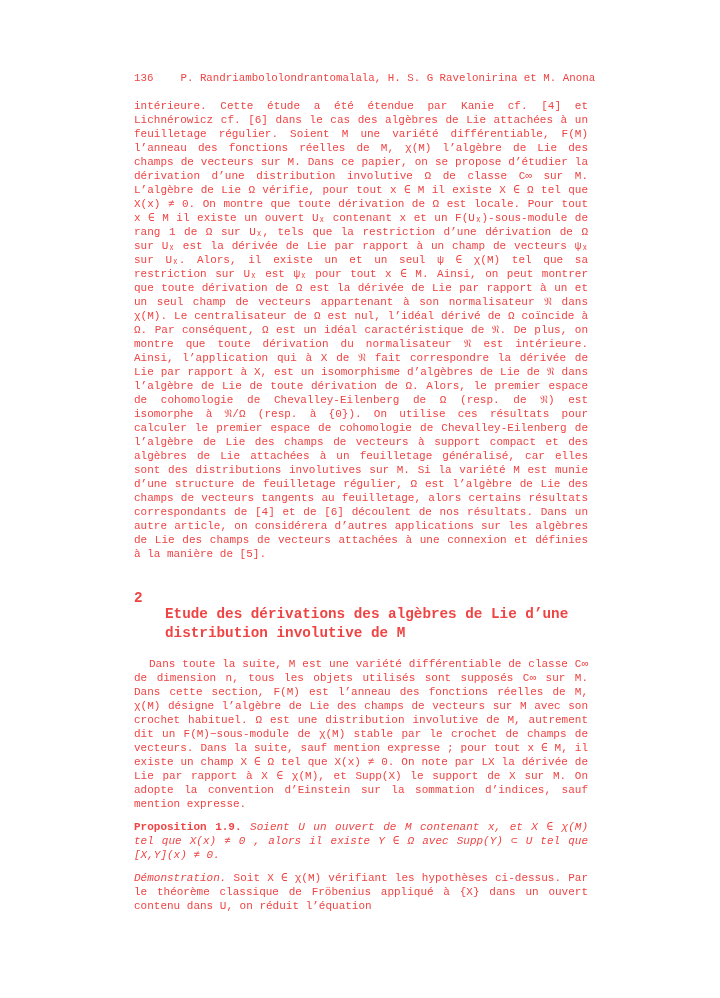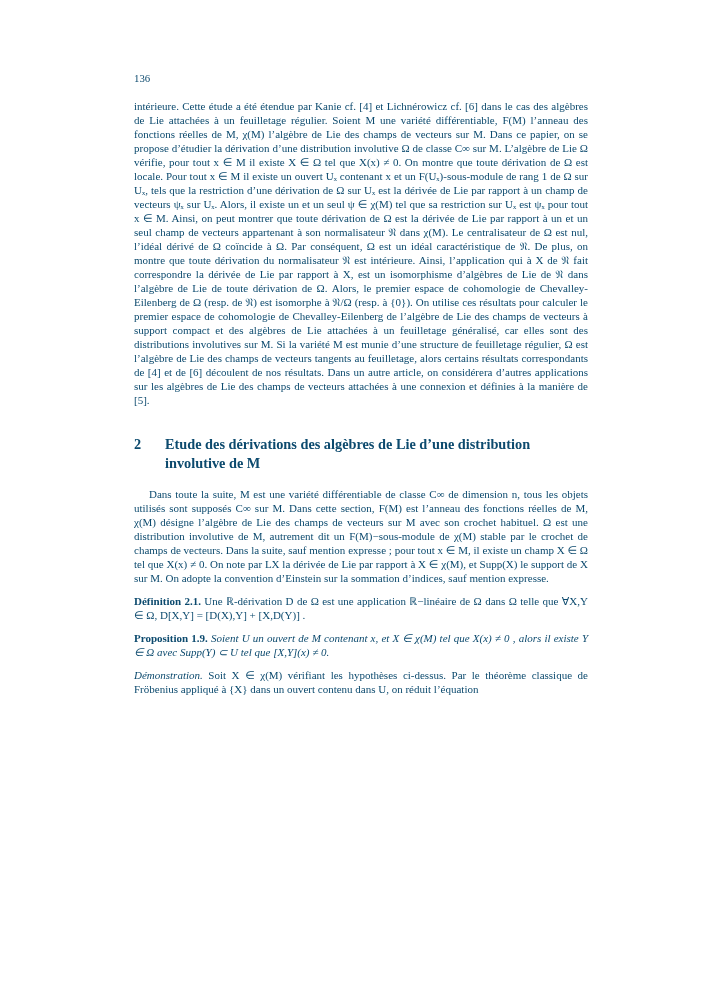--- a/index.html
+++ b/index.html
@@ -2,22 +2,22 @@
 <html><head>
 <meta charset="utf-8">
 <style>
   * { margin: 0; padding: 0; box-sizing: border-box; }
   html, body { background: #ffffff; }
   .page {
     position: relative;
     width: 720px;
     height: 998px;
     background: #ffffff;
-    color: #0c4a6e;
-    font-family: Liberation Serif, serif;
+    color: #ef4444;
+    font-family: Liberation Mono, monospace;
     overflow: hidden;
   }
   .content {
     position: absolute;
     left: 134px;
     top: 71px;
     width: 454px;
   }
   .running-head {
     display: flex;
@@ -39,49 +39,46 @@
   .section-heading {
     display: flex;
     gap: 14px;
     font-size: 14.3px;
     font-weight: bold;
     line-height: 19px;
     margin-top: 28px;
     margin-bottom: 14px;
   }
   .sec-num { flex: 0 0 17px; }
-  .sec-title { flex: 1 1 auto; }
+  .sec-title { flex: 1 1 auto; margin-top: 16px; }
   .block { margin-top: 9px; }
   .lbl-bold { font-weight: bold; }
   .lbl-italic { font-style: italic; }
   .txt-italic { font-style: italic; }
 </style>
 </head>
 <body>
 
 <div class="page">
   <div class="content">
 
     <div class="running-head">
       <span>136</span>
+      <span>P. Randriambololondrantomalala, H. S. G Ravelonirina et M. Anona</span>
     </div>
 
     <p class="par">intérieure. Cette étude a été étendue par Kanie cf. [4] et Lichnérowicz cf. [6] dans le cas des algèbres de Lie attachées à un feuilletage régulier. Soient M une variété différentiable, F(M) l’anneau des fonctions réelles de M, χ(M) l’algèbre de Lie des champs de vecteurs sur M. Dans ce papier, on se propose d’étudier la dérivation d’une distribution involutive Ω de classe C∞ sur M. L’algèbre de Lie Ω vérifie, pour tout x ∈ M il existe X ∈ Ω tel que X(x) ≠ 0. On montre que toute dérivation de Ω est locale. Pour tout x ∈ M il existe un ouvert Uₓ contenant x et un F(Uₓ)-sous-module de rang 1 de Ω sur Uₓ, tels que la restriction d’une dérivation de Ω sur Uₓ est la dérivée de Lie par rapport à un champ de vecteurs ψₓ sur Uₓ. Alors, il existe un et un seul ψ ∈ χ(M) tel que sa restriction sur Uₓ est ψₓ pour tout x ∈ M. Ainsi, on peut montrer que toute dérivation de Ω est la dérivée de Lie par rapport à un et un seul champ de vecteurs appartenant à son normalisateur 𝔑 dans χ(M). Le centralisateur de Ω est nul, l’idéal dérivé de Ω coïncide à Ω. Par conséquent, Ω est un idéal caractéristique de 𝔑. De plus, on montre que toute dérivation du normalisateur 𝔑 est intérieure. Ainsi, l’application qui à X de 𝔑 fait correspondre la dérivée de Lie par rapport à X, est un isomorphisme d’algèbres de Lie de 𝔑 dans l’algèbre de Lie de toute dérivation de Ω. Alors, le premier espace de cohomologie de Chevalley-Eilenberg de Ω (resp. de 𝔑) est isomorphe à 𝔑/Ω (resp. à {0}). On utilise ces résultats pour calculer le premier espace de cohomologie de Chevalley-Eilenberg de l’algèbre de Lie des champs de vecteurs à support compact et des algèbres de Lie attachées à un feuilletage généralisé, car elles sont des distributions involutives sur M. Si la variété M est munie d’une structure de feuilletage régulier, Ω est l’algèbre de Lie des champs de vecteurs tangents au feuilletage, alors certains résultats correspondants de [4] et de [6] découlent de nos résultats. Dans un autre article, on considérera d’autres applications sur les algèbres de Lie des champs de vecteurs attachées à une connexion et définies à la manière de [5].</p>
 
     <div class="section-heading">
       <span class="sec-num">2</span>
       <span class="sec-title">Etude des dérivations des algèbres de Lie d’une distribution involutive de M</span>
     </div>
 
     <p class="par indent">Dans toute la suite, M est une variété différentiable de classe C∞ de dimension n, tous les objets utilisés sont supposés C∞ sur M. Dans cette section, F(M) est l’anneau des fonctions réelles de M, χ(M) désigne l’algèbre de Lie des champs de vecteurs sur M avec son crochet habituel. Ω est une distribution involutive de M, autrement dit un F(M)−sous-module de χ(M) stable par le crochet de champs de vecteurs. Dans la suite, sauf mention expresse ; pour tout x ∈ M, il existe un champ X ∈ Ω tel que X(x) ≠ 0. On note par LX la dérivée de Lie par rapport à X ∈ χ(M), et Supp(X) le support de X sur M. On adopte la convention d’Einstein sur la sommation d’indices, sauf mention expresse.</p>
 
-    <p class="par block">
-      <span class="lbl-bold">Définition 2.1.</span>
-      <span>Une ℝ-dérivation D de Ω est une application ℝ−linéaire de Ω dans Ω telle que ∀X,Y ∈ Ω, D[X,Y] = [D(X),Y] + [X,D(Y)] .</span>
-    </p>
 
 
     <p class="par block">
       <span class="lbl-bold">Proposition 1.9.</span>
       <span class="txt-italic">Soient U un ouvert de M contenant x, et X ∈ χ(M) tel que X(x) ≠ 0 , alors il existe Y ∈ Ω avec Supp(Y) ⊂ U tel que [X,Y](x) ≠ 0.</span>
     </p>
 
     <p class="par block">
       <span class="lbl-italic">Démonstration.</span>
       <span>Soit X ∈ χ(M) vérifiant les hypothèses ci-dessus. Par le théorème classique de Fröbenius appliqué à {X} dans un ouvert contenu dans U, on réduit l’équation</span>

